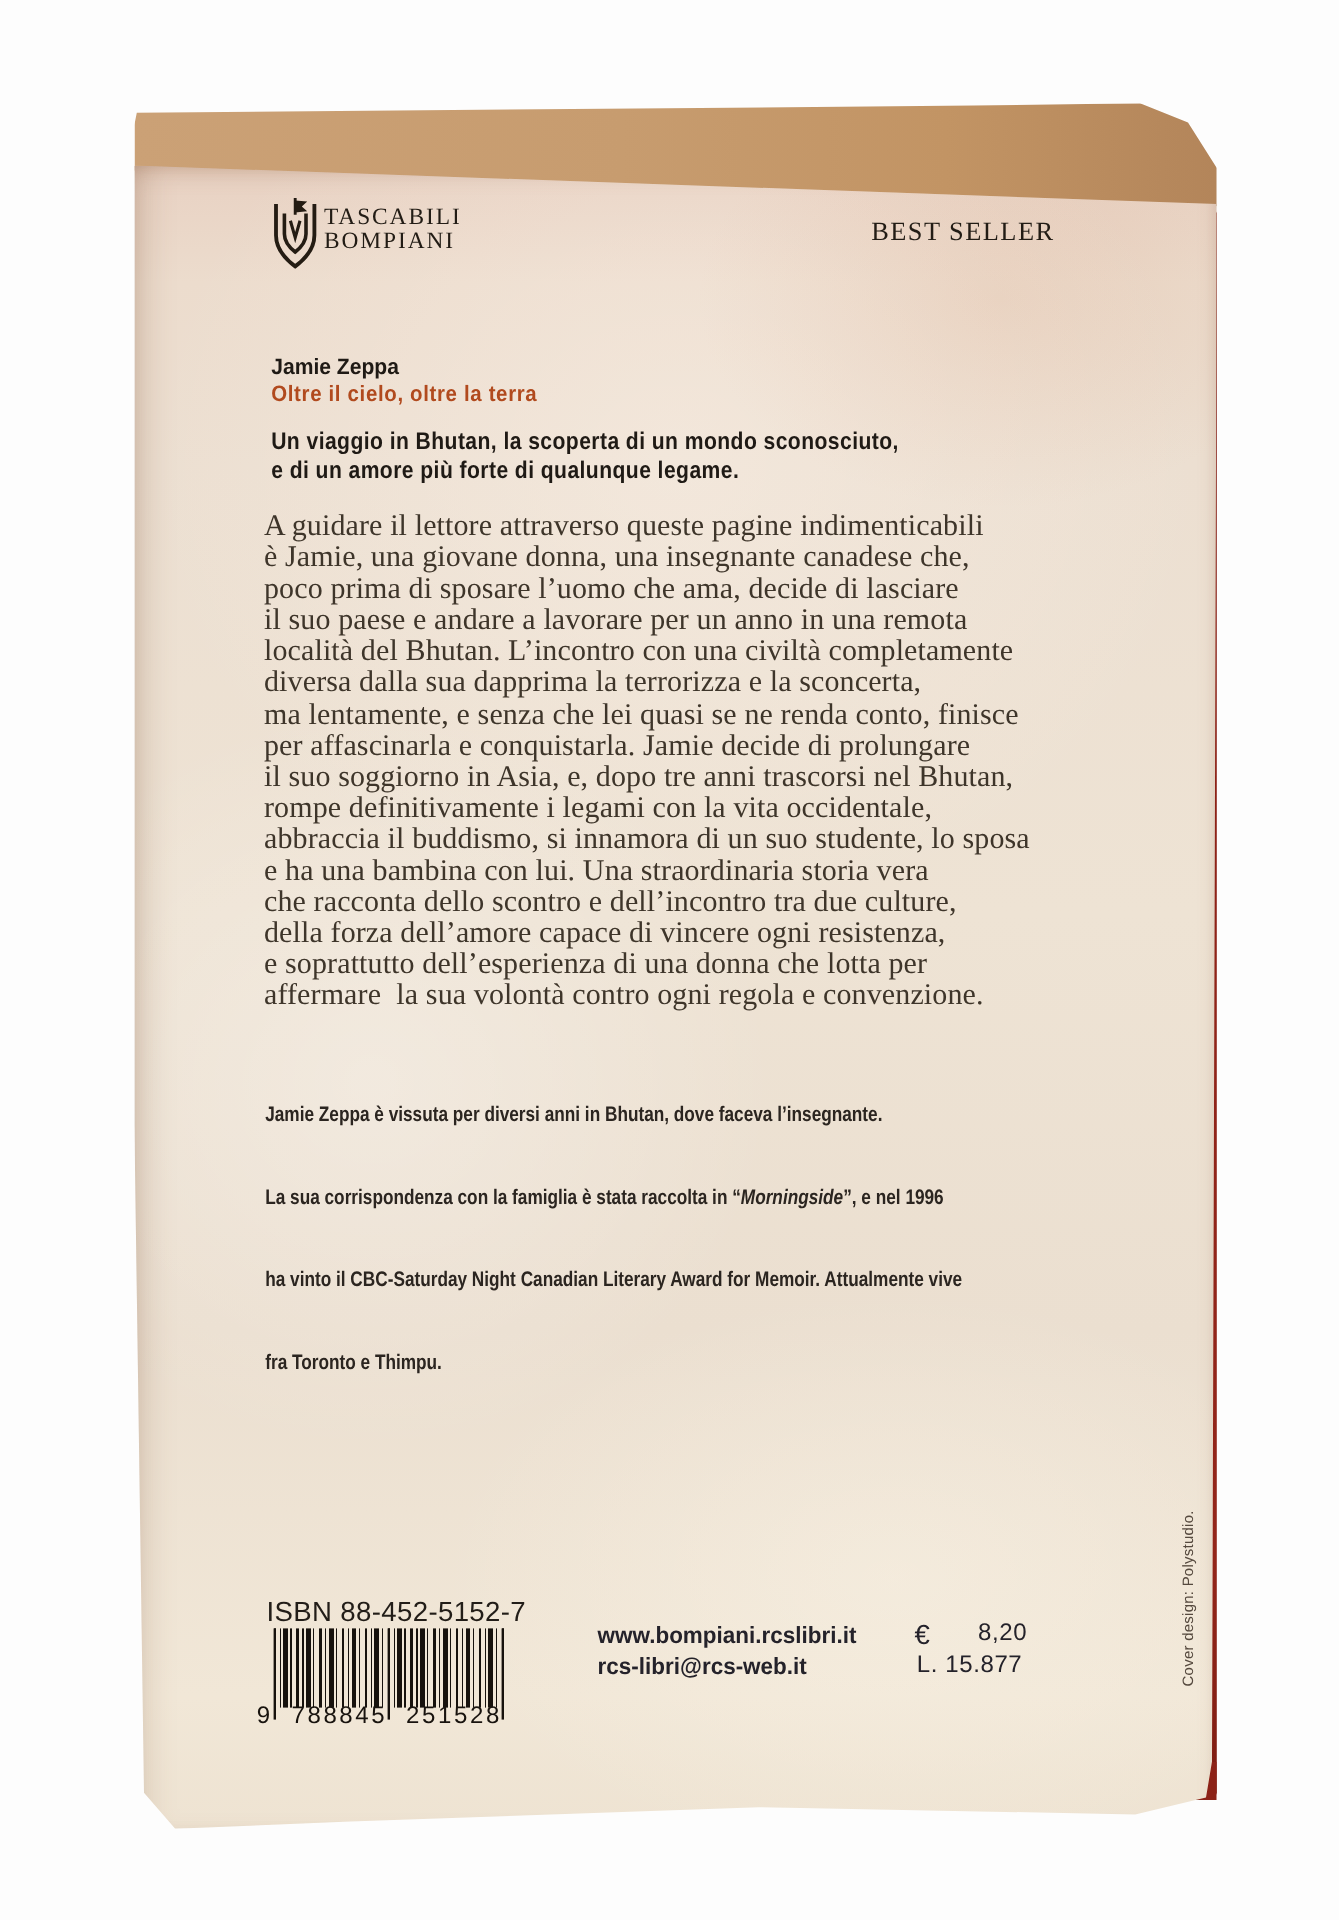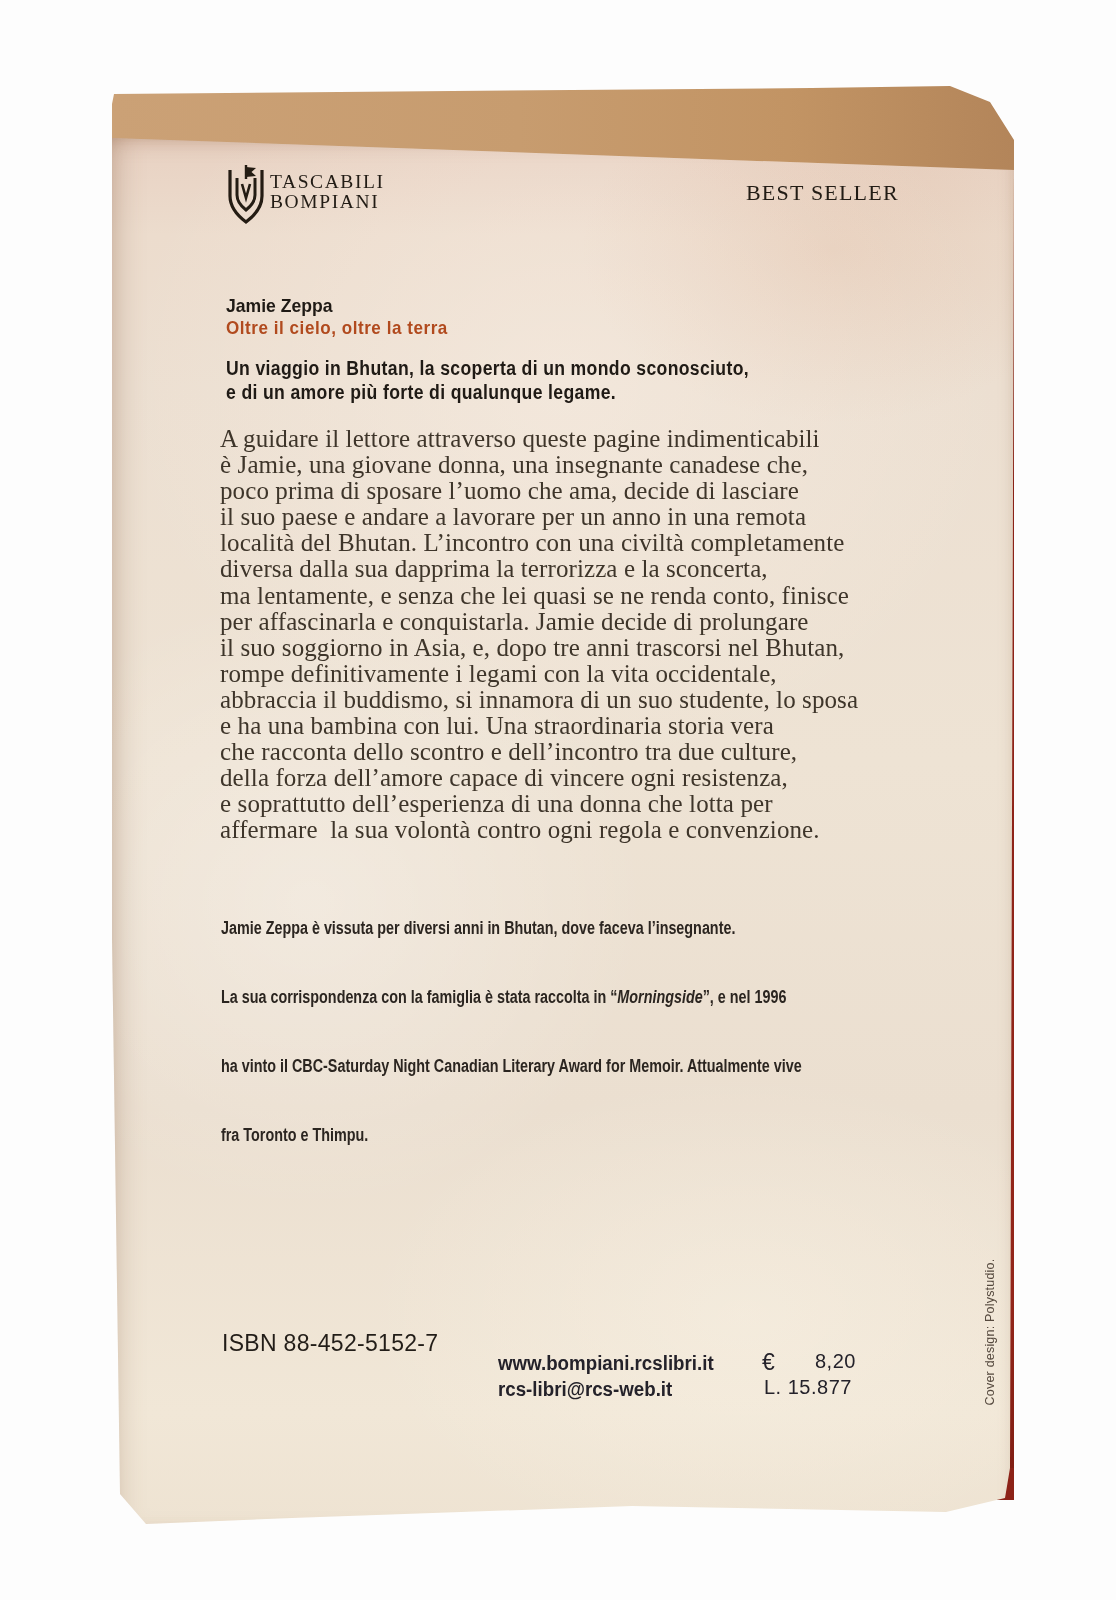--- a/index.html
+++ b/index.html
@@ -48,21 +48,21 @@
                0 16px 32px rgba(0,0,0,.15);
   }
 
   
   .logo-mark{position:absolute;left:114px;top:26px;width:40px;height:62px;}
   .logo-text{
     position:absolute;left:158px;top:34px;color:var(--ink-black);
     font-family:"Liberation Serif",serif;font-size:19.5px;line-height:20px;letter-spacing:1.6px;
   }
   .badge{
-    position:absolute;left:634px;top:42px;color:var(--ink-black);
+    position:absolute;left:614px;top:42px;color:var(--ink-black);
     font-family:"Liberation Serif",serif;font-size:22px;letter-spacing:1.2px;
   }
 
   
   .author{
     position:absolute;left:114px;top:157px;color:#1f1a15;
     font-size:18.5px;font-weight:bold;transform:scaleX(.95);transform-origin:left top;
   }
   .title{
     position:absolute;left:114px;top:179px;color:var(--title-accent);
@@ -154,20 +154,27 @@
     <div class="description"><div>A guidare il lettore attraverso queste pagine indimenticabili</div><div>è Jamie, una giovane donna, una insegnante canadese che,</div><div>poco prima di sposare l’uomo che ama, decide di lasciare</div><div>il suo paese e andare a lavorare per un anno in una remota</div><div>località del Bhutan. L’incontro con una civiltà completamente</div><div>diversa dalla sua dapprima la terrorizza e la sconcerta,</div><div>ma lentamente, e senza che lei quasi se ne renda conto, finisce</div><div>per affascinarla e conquistarla. Jamie decide di prolungare</div><div>il suo soggiorno in Asia, e, dopo tre anni trascorsi nel Bhutan,</div><div>rompe definitivamente i legami con la vita occidentale,</div><div>abbraccia il buddismo, si innamora di un suo studente, lo sposa</div><div>e ha una bambina con lui. Una straordinaria storia vera</div><div>che racconta dello scontro e dell’incontro tra due culture,</div><div>della forza dell’amore capace di vincere ogni resistenza,</div><div>e soprattutto dell’esperienza di una donna che lotta per</div><div>affermare  la sua volontà contro ogni regola e convenzione.</div></div>
 
     <div class="bio">
       <div>Jamie Zeppa è vissuta per diversi anni in Bhutan, dove faceva l’insegnante.</div>
       <div><span>La sua corrispondenza con la famiglia è stata raccolta in “</span><span class="it">Morningside</span><span>”, e nel 1996</span></div>
       <div>ha vinto il CBC-Saturday Night Canadian Literary Award for Memoir. Attualmente vive</div>
       <div>fra Toronto e Thimpu.</div>
     </div>
 
     <div class="isbn">ISBN 88-452-5152-7</div>
+    <div class="barcode">
+      <div class="bars"></div>
+      <div class="guard g1"></div>
+      <div class="guard g2"></div>
+      <div class="guard g3"></div>
+      <div class="barcode-digits">9  788845  251528</div>
+    </div>
 
     <div class="contacts">
       <div>www.bompiani.rcslibri.it</div>
       <div>rcs-libri@rcs-web.it</div>
     </div>
     <div class="euro-symbol">€</div>
     <div class="price-euro">8,20</div>
     <div class="price-lire">L. 15.877</div>
 
     <div class="credit">Cover design: Polystudio.</div>

